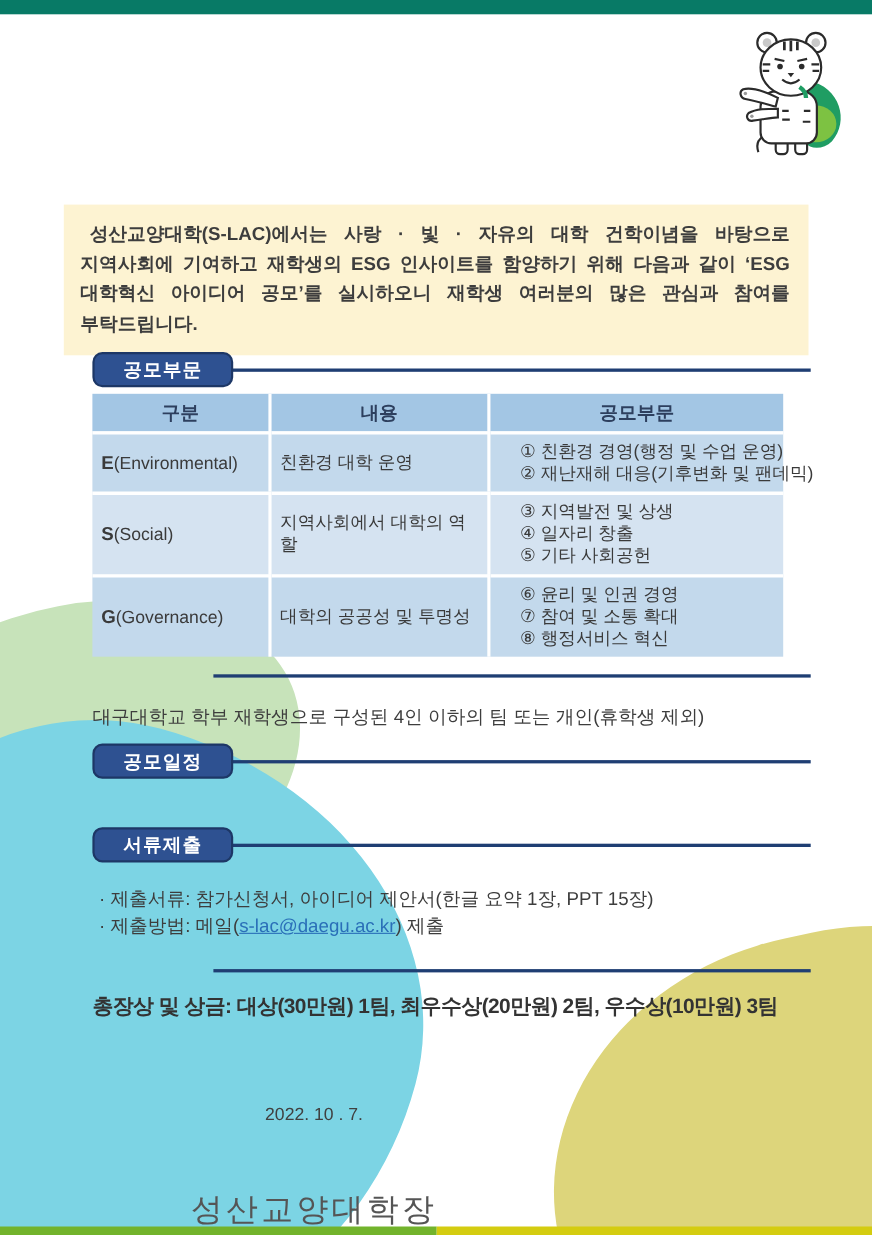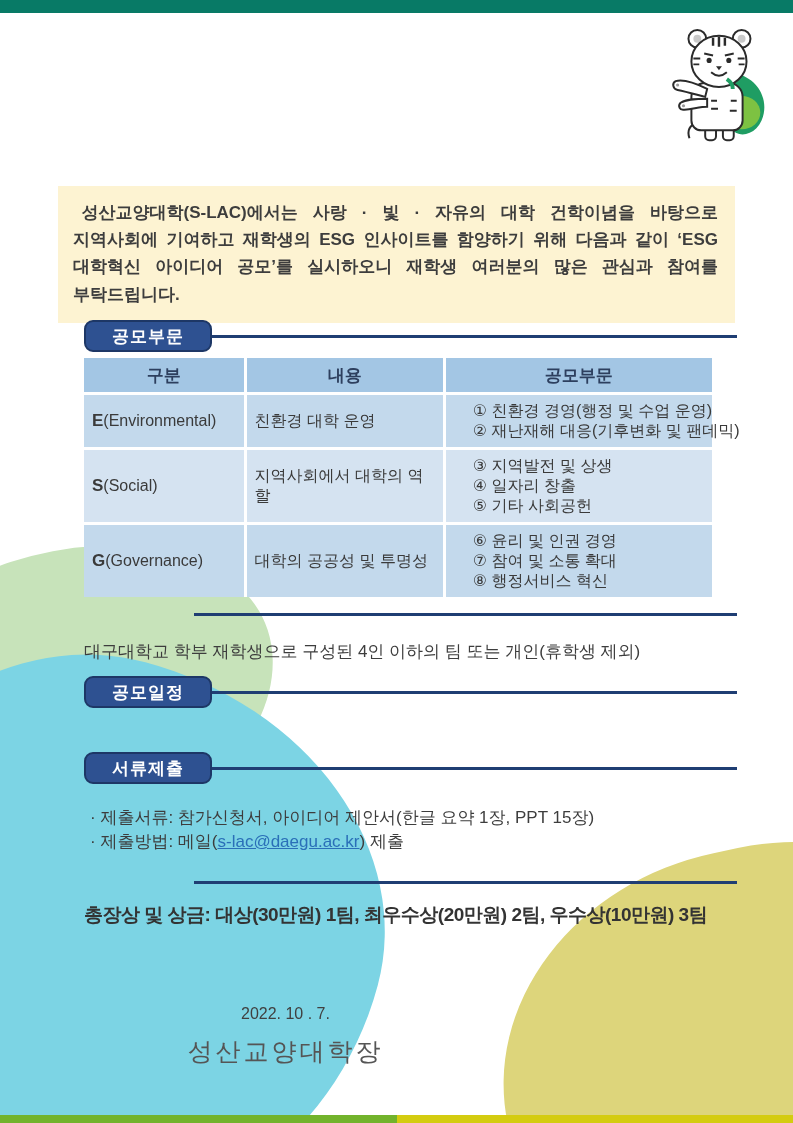--- a/index.html
+++ b/index.html
@@ -63,22 +63,22 @@
 
   .prize-line{position:absolute;left:84px;top:902px;width:653px;font-size:19px;
     font-weight:600;color:#333333;letter-spacing:-0.5px;white-space:nowrap;}
   .contact-line{position:absolute;left:84px;top:941px;width:653px;text-align:right;
     font-size:17px;font-weight:bold;color:#2b2b2b;display:flex;align-items:center;
     justify-content:flex-end;gap:10px;}
   .contact-divider{display:inline-block;width:4px;height:24px;background:#4a4a4a;}
 
   .date-line{position:absolute;left:0;top:1005px;width:72%;text-align:center;
     font-size:16px;color:#404040;}
-  .signature-line{position:absolute;left:0;top:1035px;width:72%;text-align:center;
-    font-size:25px;color:#555555;letter-spacing:3px;}
+  .signature-line{position:absolute;left:0;top:1080px;width:72%;text-align:center;
+    font-size:29px;color:#555555;letter-spacing:3px;}
 </style>
 </head>
 <body>
 
 <div class="page">
 
   <div class="blob blob-green"></div>
   <div class="blob blob-cyan"></div>
   <div class="blob blob-yellow"></div>
 

